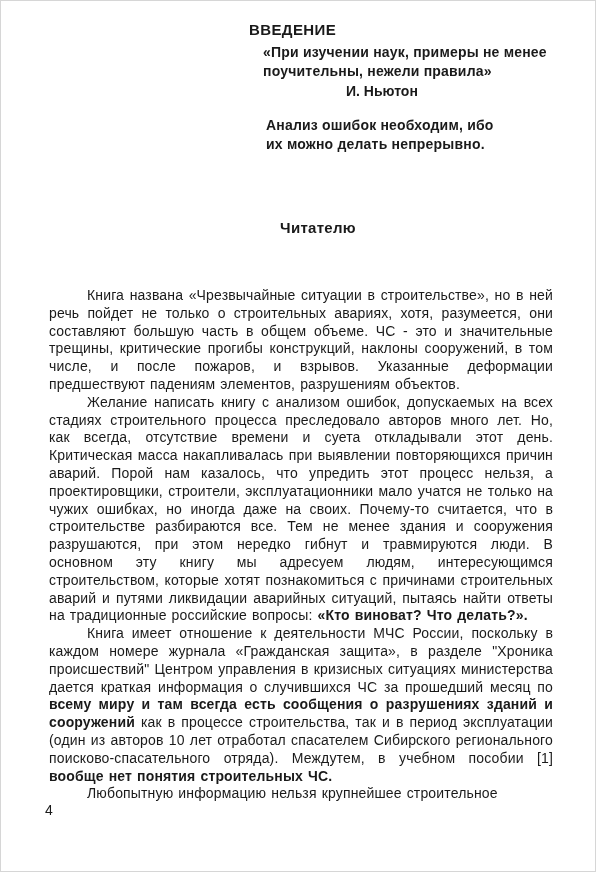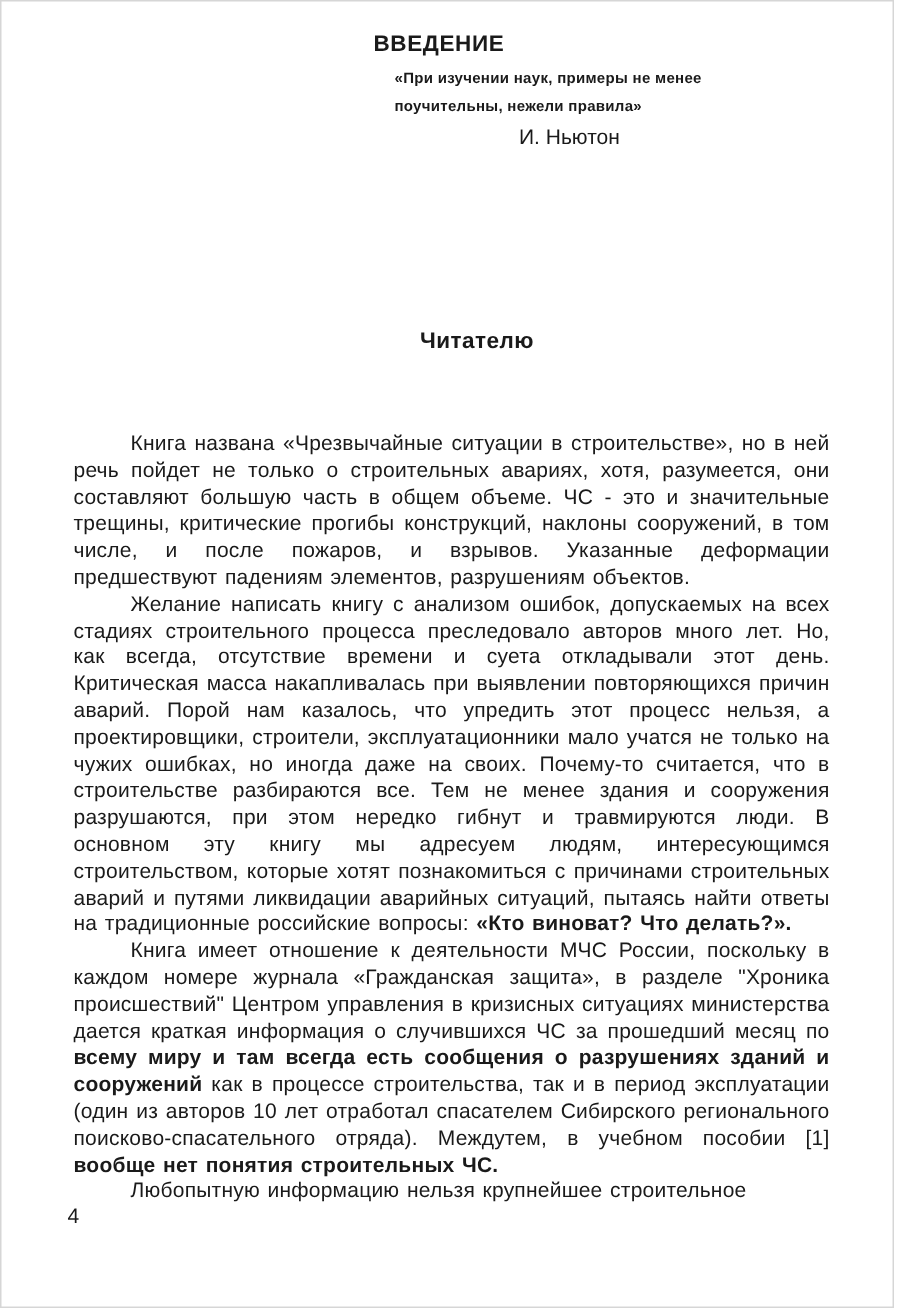--- a/index.html
+++ b/index.html
@@ -23,31 +23,31 @@
     left: 248px;
     top: 20px;
     width: 330px;
   }
   .intro-title {
     font-size: 15px;
     font-weight: bold;
     letter-spacing: 0.4px;
   }
   .epigraph {
-    font-size: 10px;
+    font-size: 14px;
     font-weight: bold;
     line-height: 19px;
     letter-spacing: 0.2px;
     white-space: pre-line;
     padding-left: 14px;
     margin-top: 5px;
   }
   .epigraph-author {
     font-size: 14px;
-    font-weight: normal;
+    font-weight: bold;
     padding-left: 97px;
     margin-top: 2px;
   }
   .epigraph.second {
     margin-top: 17px;
     padding-left: 17px;
   }
   
   .section-title {
     position: absolute;
@@ -87,20 +87,22 @@
 </head>
 <body>
 
 <div class="page">
 
   <div class="intro">
     <div class="intro-title">ВВЕДЕНИЕ</div>
     <div class="epigraph">«При изучении наук, примеры не менее
 поучительны, нежели правила»</div>
     <div class="epigraph-author">И. Ньютон</div>
+    <div class="epigraph second">Анализ ошибок необходим, ибо
+их можно делать непрерывно.</div>
   </div>
 
   <div class="section-title">Читателю</div>
 
   <div class="body-text" id="paragraphs">
       <p class="para"><span>Книга названа «Чрезвычайные ситуации в строительстве», но в ней речь пойдет не только о строительных авариях, хотя, разумеется, они составляют большую часть в общем объеме. ЧС - это и значительные трещины, критические прогибы конструкций, наклоны сооружений, в том числе, и после пожаров, и взрывов. Указанные деформации предшествуют падениям элементов, разрушениям объектов.</span></p>
       <p class="para"><span>Желание написать книгу с анализом ошибок, допускаемых на всех стадиях строительного процесса преследовало авторов много лет. Но, как всегда, отсутствие времени и суета откладывали этот день. Критическая масса накапливалась при выявлении повторяющихся причин аварий. Порой нам казалось, что упредить этот процесс нельзя, а проектировщики, строители, эксплуатационники мало учатся не только на чужих ошибках, но иногда даже на своих. Почему-то считается, что в строительстве разбираются все. Тем не менее здания и сооружения разрушаются, при этом нередко гибнут и травмируются люди. В основном эту книгу мы адресуем людям, интересующимся строительством, которые хотят познакомиться с причинами строительных аварий и путями ликвидации аварийных ситуаций, пытаясь найти ответы на традиционные российские вопросы: </span><span class="bold">«Кто виноват? Что делать?».</span></p>
       <p class="para"><span>Книга имеет отношение к деятельности МЧС России, поскольку в каждом номере журнала «Гражданская защита», в разделе "Хроника происшествий" Центром управления в кризисных ситуациях министерства дается краткая информация о случившихся ЧС за прошедший месяц по </span><span class="bold">всему миру и там всегда есть сообщения о разрушениях зданий и сооружений</span><span> как в процессе строительства, так и в период эксплуатации (один из авторов 10 лет отработал спасателем Сибирского регионального поисково-спасательного отряда). Междутем, в учебном пособии [1] </span><span class="bold">вообще нет понятия строительных ЧС.</span></p>
       <p class="para"><span>Любопытную информацию нельзя крупнейшее строительное</span></p>
     </div>

